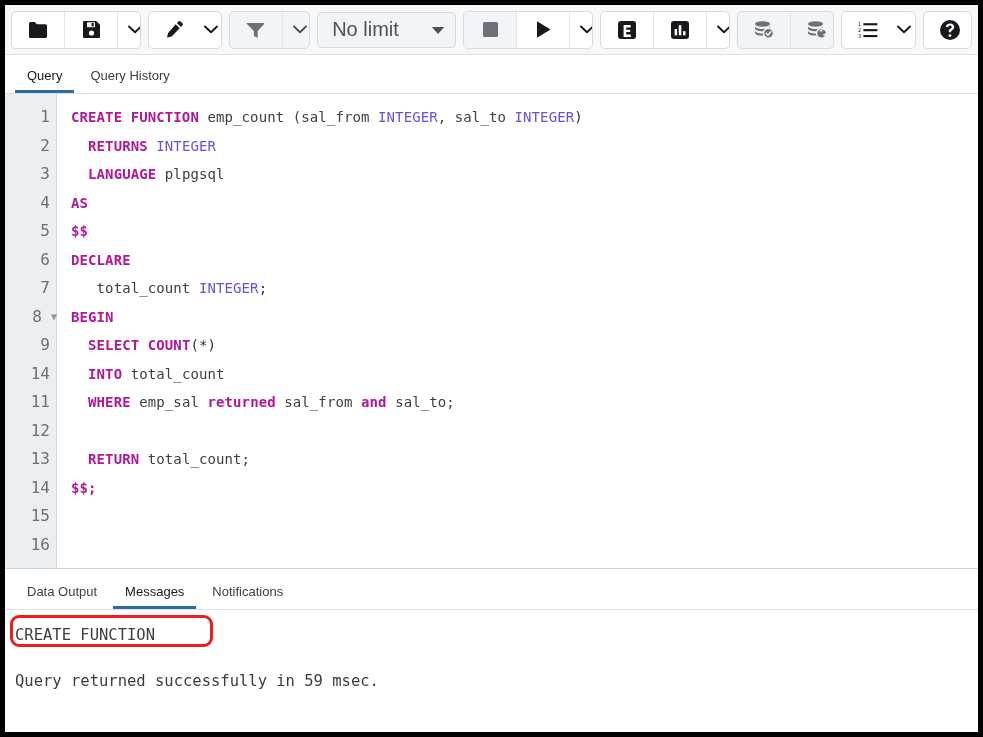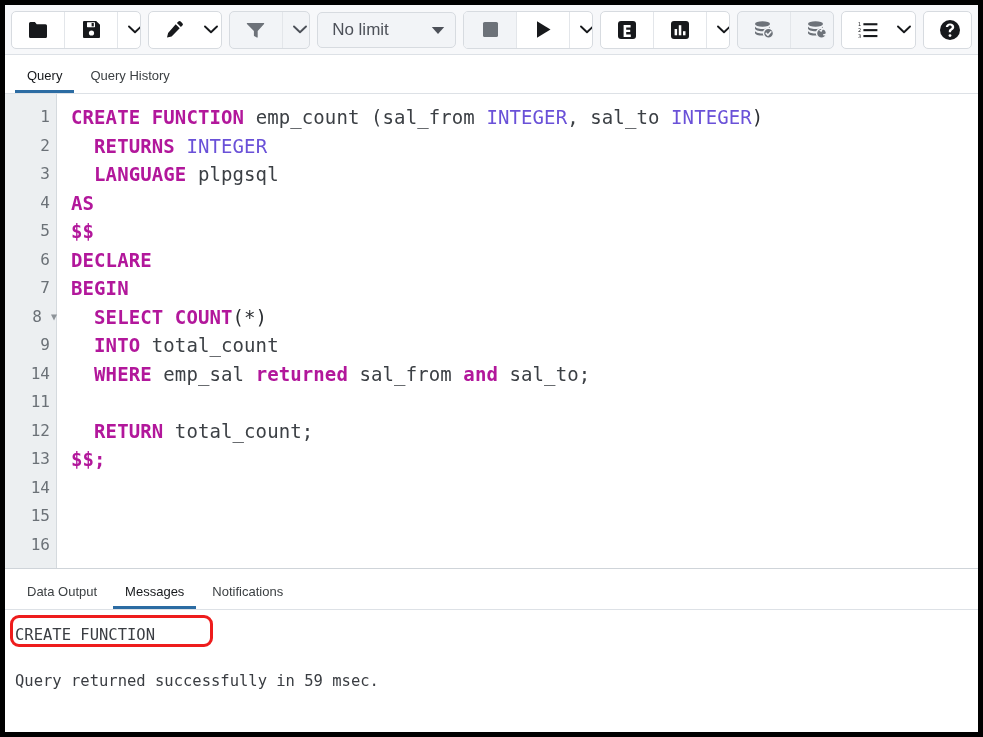--- a/index.html
+++ b/index.html
@@ -74,21 +74,21 @@
     width: 150px;
     height: 36px;
     box-sizing: border-box;
     background: #f2f4f7;
     border: 1px solid #d7dbe0;
     border-radius: 5px;
     padding: 0 10px 0 14px;
     cursor: pointer;
   }
   .limit-label {
-    font-size: 17px;
+    font-size: 20px;
     color: #4d5159;
     font-family: "Liberation Sans", sans-serif;
   }
 
   
   #query-tabs {
     height: 38px;
     min-height: 38px;
     display: flex;
     align-items: flex-end;
@@ -145,21 +145,21 @@
   }
   .gline.has-fold { padding-right: 14px; }
   #code {
     flex: 1;
     padding: 9px 0 0 14px;
     overflow: hidden;
   }
   .cline {
     height: 28.5px;
     line-height: 28.5px;
-    font-size: 19px;
+    font-size: 14px;
     white-space: pre;
     color: #2c2f33;
     letter-spacing: 0.1px;
   }
   .kw  { color: #b2179b; font-weight: bold; }
   .typ { color: #6a51d8; }
   .pun { color: #2c2f33; }
   .idn { color: #3c4045; }
 
   
@@ -422,20 +422,21 @@
         <div class="gline">15</div>
         <div class="gline">16</div>
       </div>
     <div id="code">
         <div class="cline"><span class="kw">CREATE FUNCTION</span><span class="idn"> emp_count (sal_from </span><span class="typ">INTEGER</span><span class="idn">, sal_to </span><span class="typ">INTEGER</span><span class="pun">)</span></div>
         <div class="cline"><span class="idn">  </span><span class="kw">RETURNS</span><span class="idn"> </span><span class="typ">INTEGER</span></div>
         <div class="cline"><span class="idn">  </span><span class="kw">LANGUAGE</span><span class="idn"> plpgsql</span></div>
         <div class="cline"><span class="kw">AS</span></div>
         <div class="cline"><span class="kw">$$</span></div>
         <div class="cline"><span class="kw">DECLARE</span></div>
+        <div class="cline"><span class="idn">   total_count </span><span class="typ">INTEGER</span><span class="pun">;</span></div>
         <div class="cline"><span class="kw">BEGIN</span></div>
         <div class="cline"><span class="idn">  </span><span class="kw">SELECT COUNT</span><span class="pun">(*)</span></div>
         <div class="cline"><span class="idn">  </span><span class="kw">INTO</span><span class="idn"> total_count</span></div>
         <div class="cline"><span class="idn">  </span><span class="kw">WHERE</span><span class="idn"> emp_sal </span><span class="kw">returned</span><span class="idn"> sal_from </span><span class="kw">and</span><span class="idn"> sal_to;</span></div>
         <div class="cline">&nbsp;</div>
         <div class="cline"><span class="idn">  </span><span class="kw">RETURN</span><span class="idn"> total_count;</span></div>
         <div class="cline"><span class="kw">$$;</span></div>
       </div>
   </div>
 

